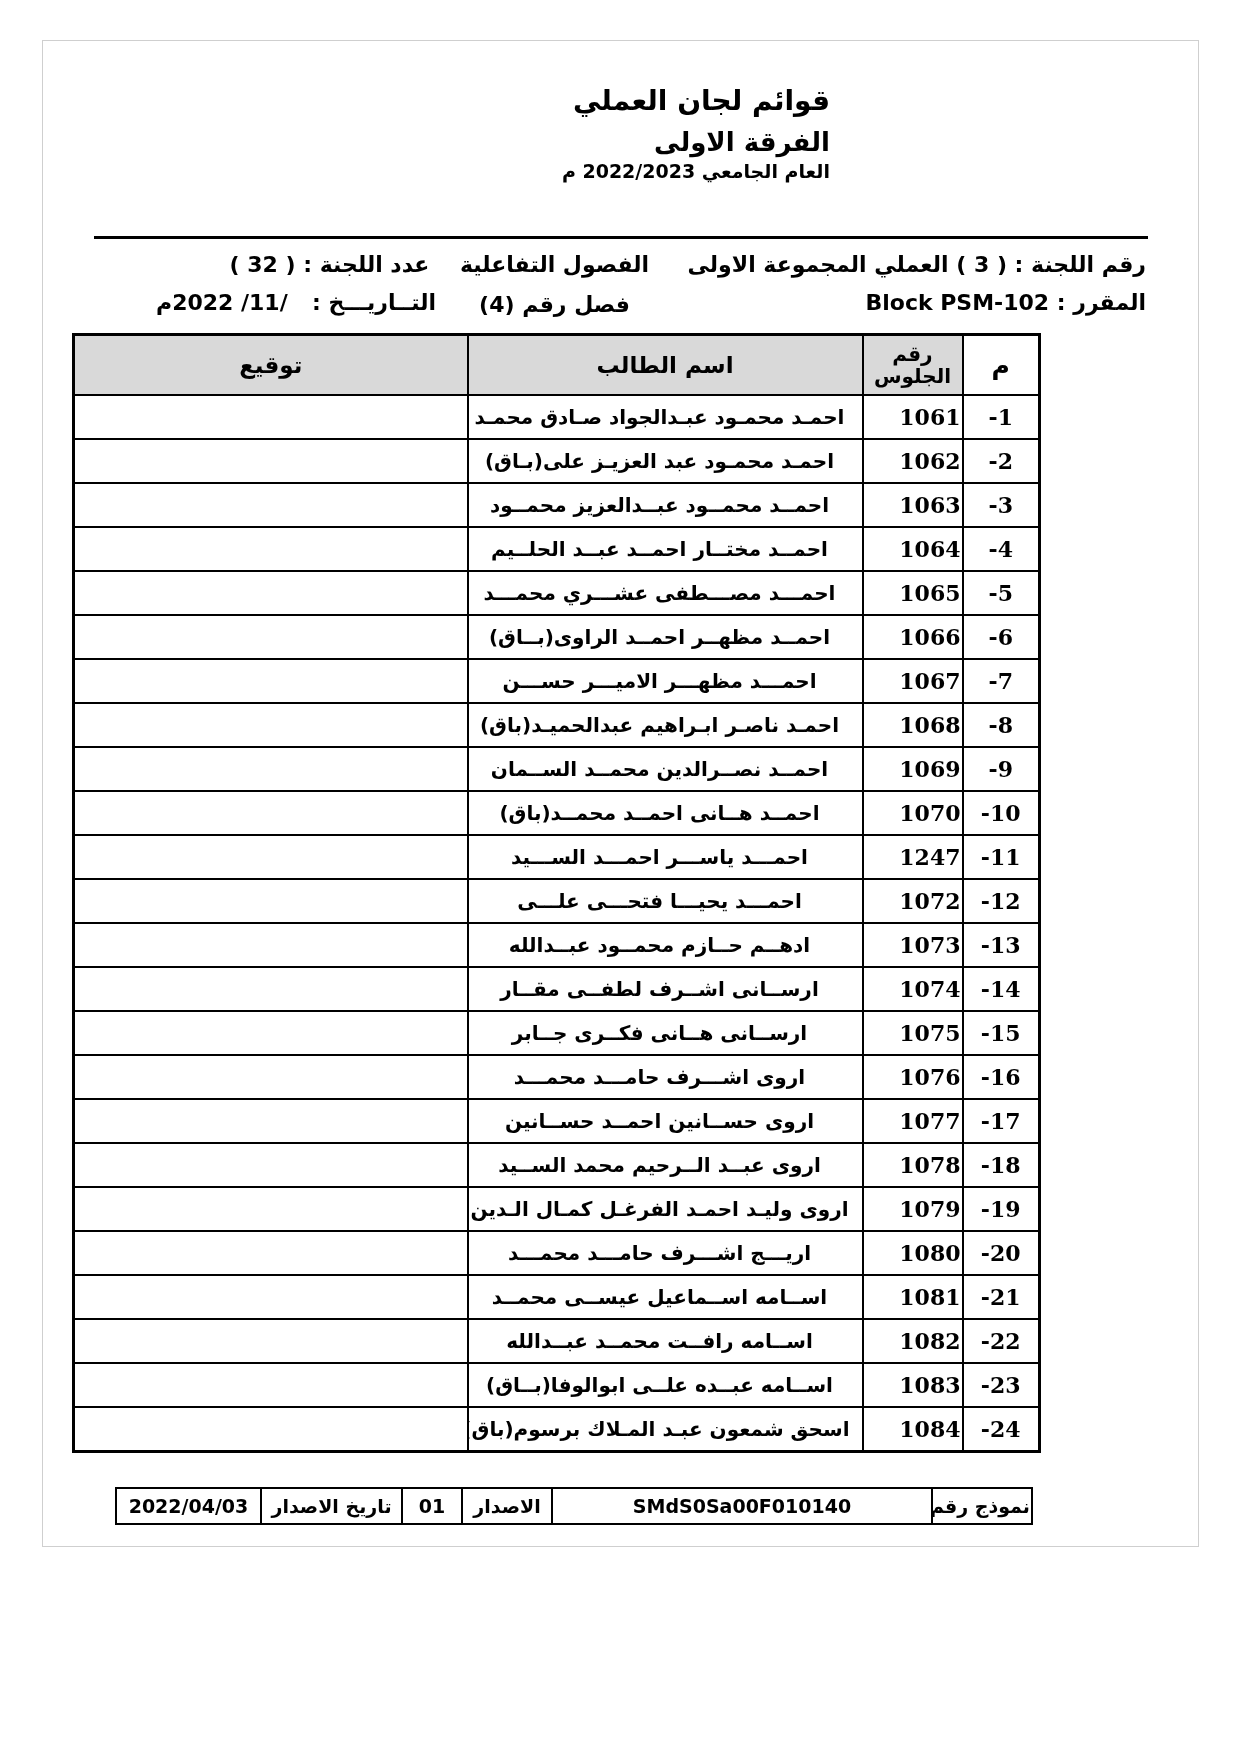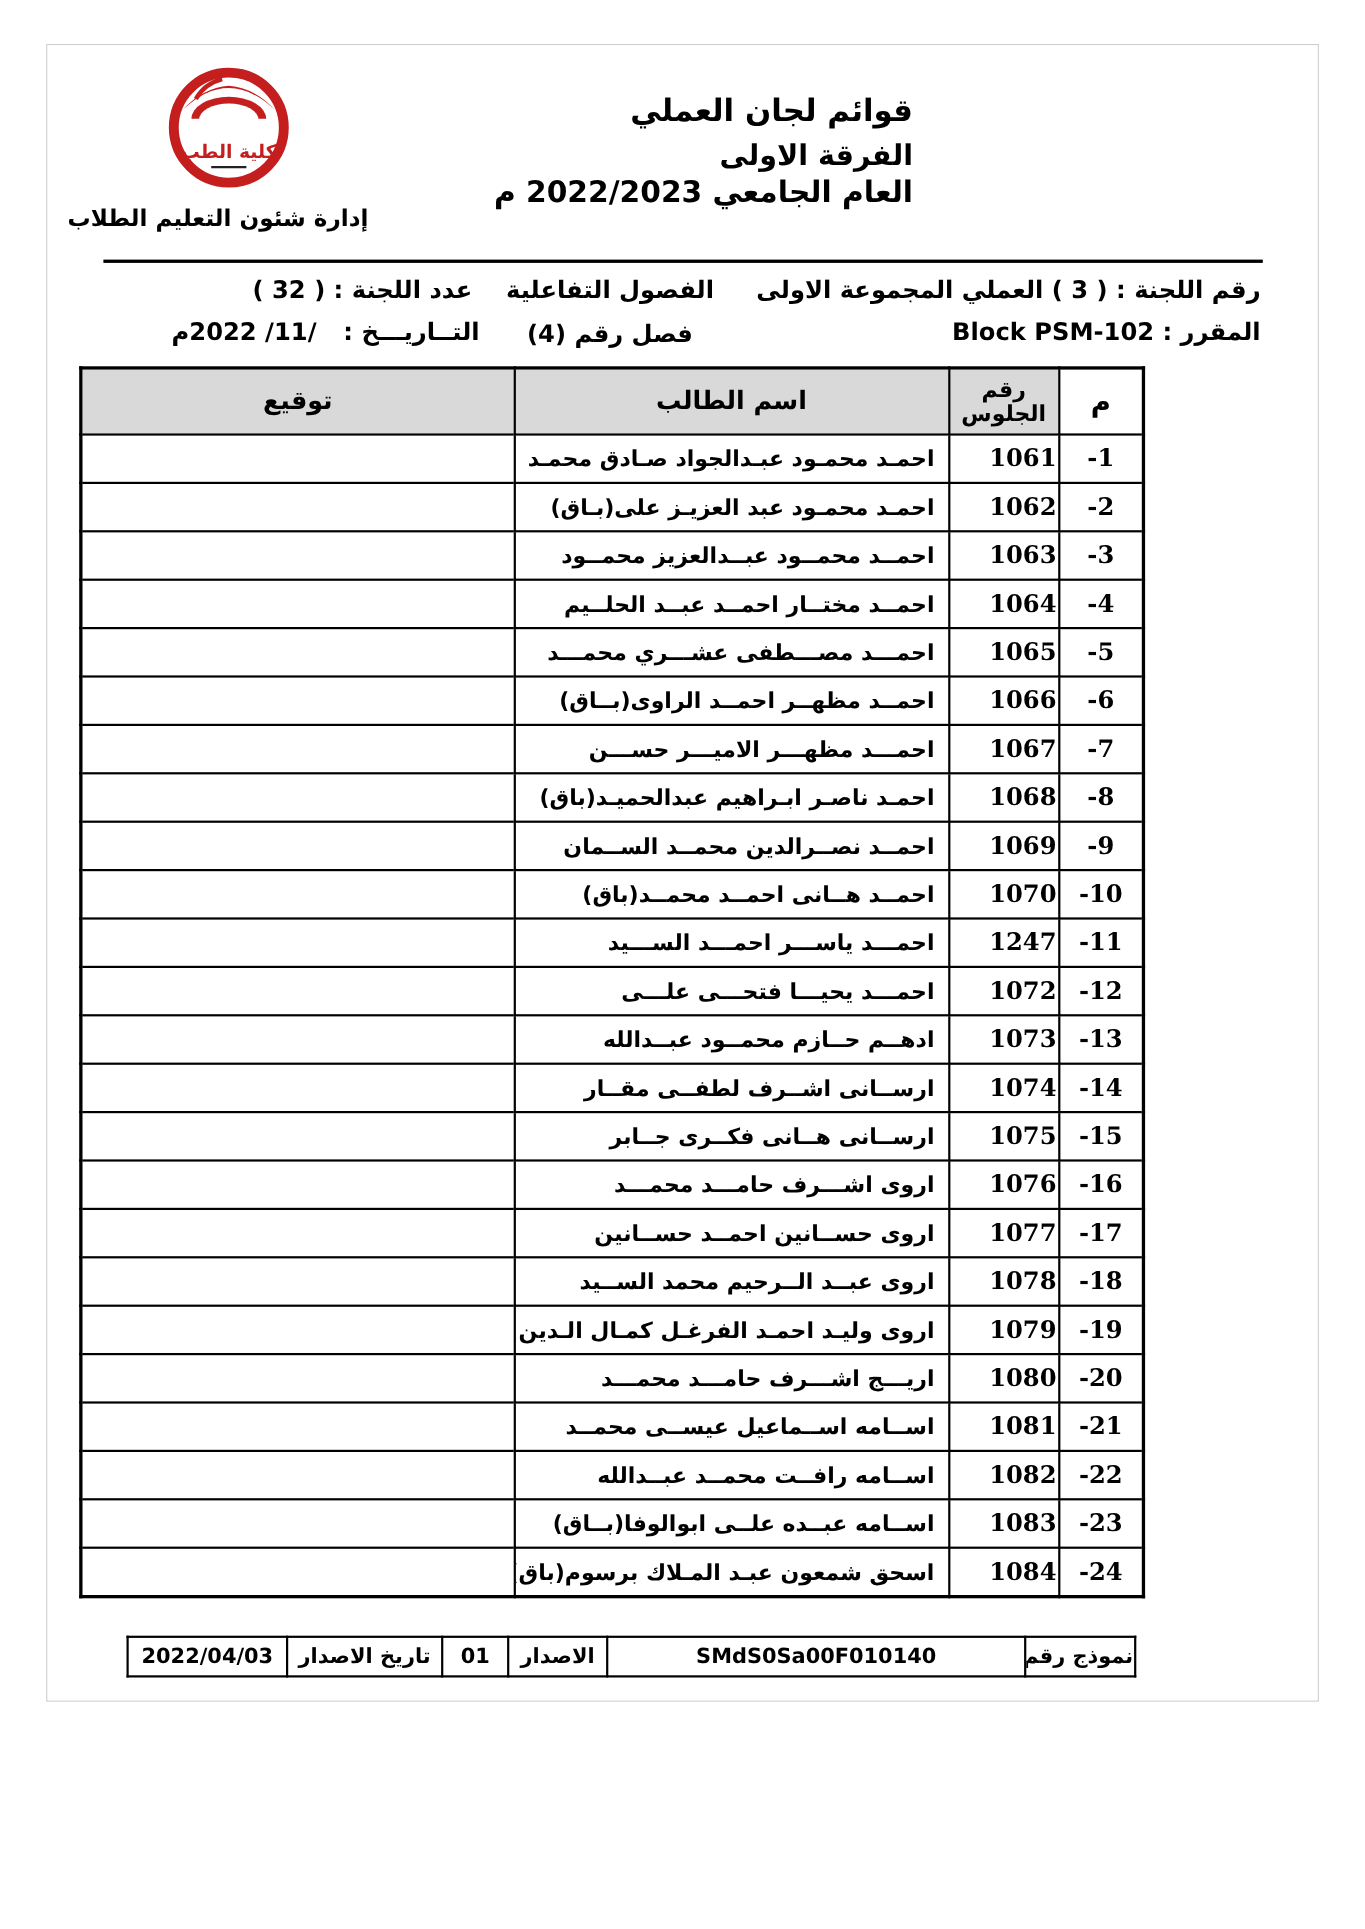--- a/index.html
+++ b/index.html
@@ -7,21 +7,21 @@
        font-family:"DejaVu Sans",sans-serif;}
   .page{position:relative;width:1241px;height:1754px;direction:rtl;overflow:hidden;background:#fff}
   .frame{position:absolute;left:42px;top:40px;width:1155px;height:1505px;border:1px solid #cfcfcf;pointer-events:none}
 
   
   .hdr-left{position:absolute;left:80px;top:46px;width:255px;text-align:center}
   .admin-label{font-size:21px;font-weight:bold;margin-top:4px;white-space:nowrap}
   .hdr-center{position:absolute;left:410px;top:84px;width:420px;text-align:right;font-weight:bold}
   .title1{font-size:28px;margin-bottom:10px}
   .title2{font-size:26px;margin-bottom:3px}
-  .title3{font-size:27px}
+  .title3{font-size:19px}
   .hdr-right{position:absolute;left:812px;top:48px;width:240px;text-align:center;font-weight:bold}
   .univ-name{font-size:21px;margin-top:3px}
   .fac-name{font-size:20px}
   .rule{position:absolute;left:94px;top:236px;width:1054px;height:3px;background:#000}
 
   
   .info{position:absolute;font-size:22px;font-weight:bold;white-space:nowrap}
   .i-committee{top:252px;right:95px}
   .i-classes{top:252px;left:452px;width:205px;text-align:center}
   .i-count{top:252px;left:222px;width:215px;text-align:center}
@@ -31,44 +31,32 @@
 
   
   .main-table{position:absolute;top:333px;left:72px;width:966px;border-collapse:collapse;border:3px solid #000;table-layout:fixed}
   .main-table th,.main-table td{border:2px solid #000;overflow:hidden}
   .main-table th{background:#d9d9d9;font-weight:bold;height:56px;font-size:23px;vertical-align:middle}
   .main-table th.h-idx{background:#ffffff;font-size:25px}
   .main-table th.h-seat{font-size:20px;line-height:1.12;white-space:pre-line}
   .main-table td{height:40px;font-weight:bold;vertical-align:middle;white-space:nowrap}
   td.c-idx{text-align:center;font-size:22px;font-family:"DejaVu Serif",serif}
   td.c-seat{text-align:right;font-size:22px;font-family:"DejaVu Serif",serif}
-  td.c-name{font-size:20px;text-align:right;padding-right:12px}
+  td.c-name{font-size:20px;text-align:center;padding-right:12px}
 
   
   .footer-table{position:absolute;top:1487px;left:115px;width:916px;border-collapse:collapse;table-layout:fixed}
   .footer-table td{border:2px solid #000;height:32px;text-align:center;font-weight:bold;font-size:19px;white-space:nowrap;overflow:hidden}
 </style>
 </head>
 <body>
 
 <div class="page">
   <div class="frame"></div>
 
-  <div class="hdr-left">
-    <svg width="200" height="132" viewBox="0 0 200 132">
-      <circle cx="100" cy="70" r="50" fill="#ffffff" stroke="#c41e1e" stroke-width="9"></circle>
-      <path d="M58,54 Q100,14 142,54 Q124,34 100,32 Q76,34 58,54 Z" fill="#c41e1e"></path>
-      <path d="M66,62 a34,20 0 0,1 68,0 Z" fill="#c41e1e"></path>
-      <path d="M73,63 a27,15 0 0,1 54,0 Z" fill="#ffffff"></path>
-      <path d="M70,44 q8,-14 24,-18" fill="none" stroke="#c41e1e" stroke-width="4"></path>
-      <text x="100" y="98" font-size="17" font-weight="bold" fill="#c41e1e" text-anchor="middle">كلية الطب</text>
-      <path d="M84,106 h32" stroke="#222222" stroke-width="2"></path>
-    </svg>
-    <div class="admin-label">إدارة شئون التعليم الطلاب</div>
-  </div>
 
   <div class="hdr-center">
     <div class="title1">قوائم لجان العملي</div>
     <div class="title2">الفرقة الاولى</div>
     <div class="title3">العام الجامعي 2022/2023 م</div>
   </div>
 
 
   <div class="rule"></div>
 

